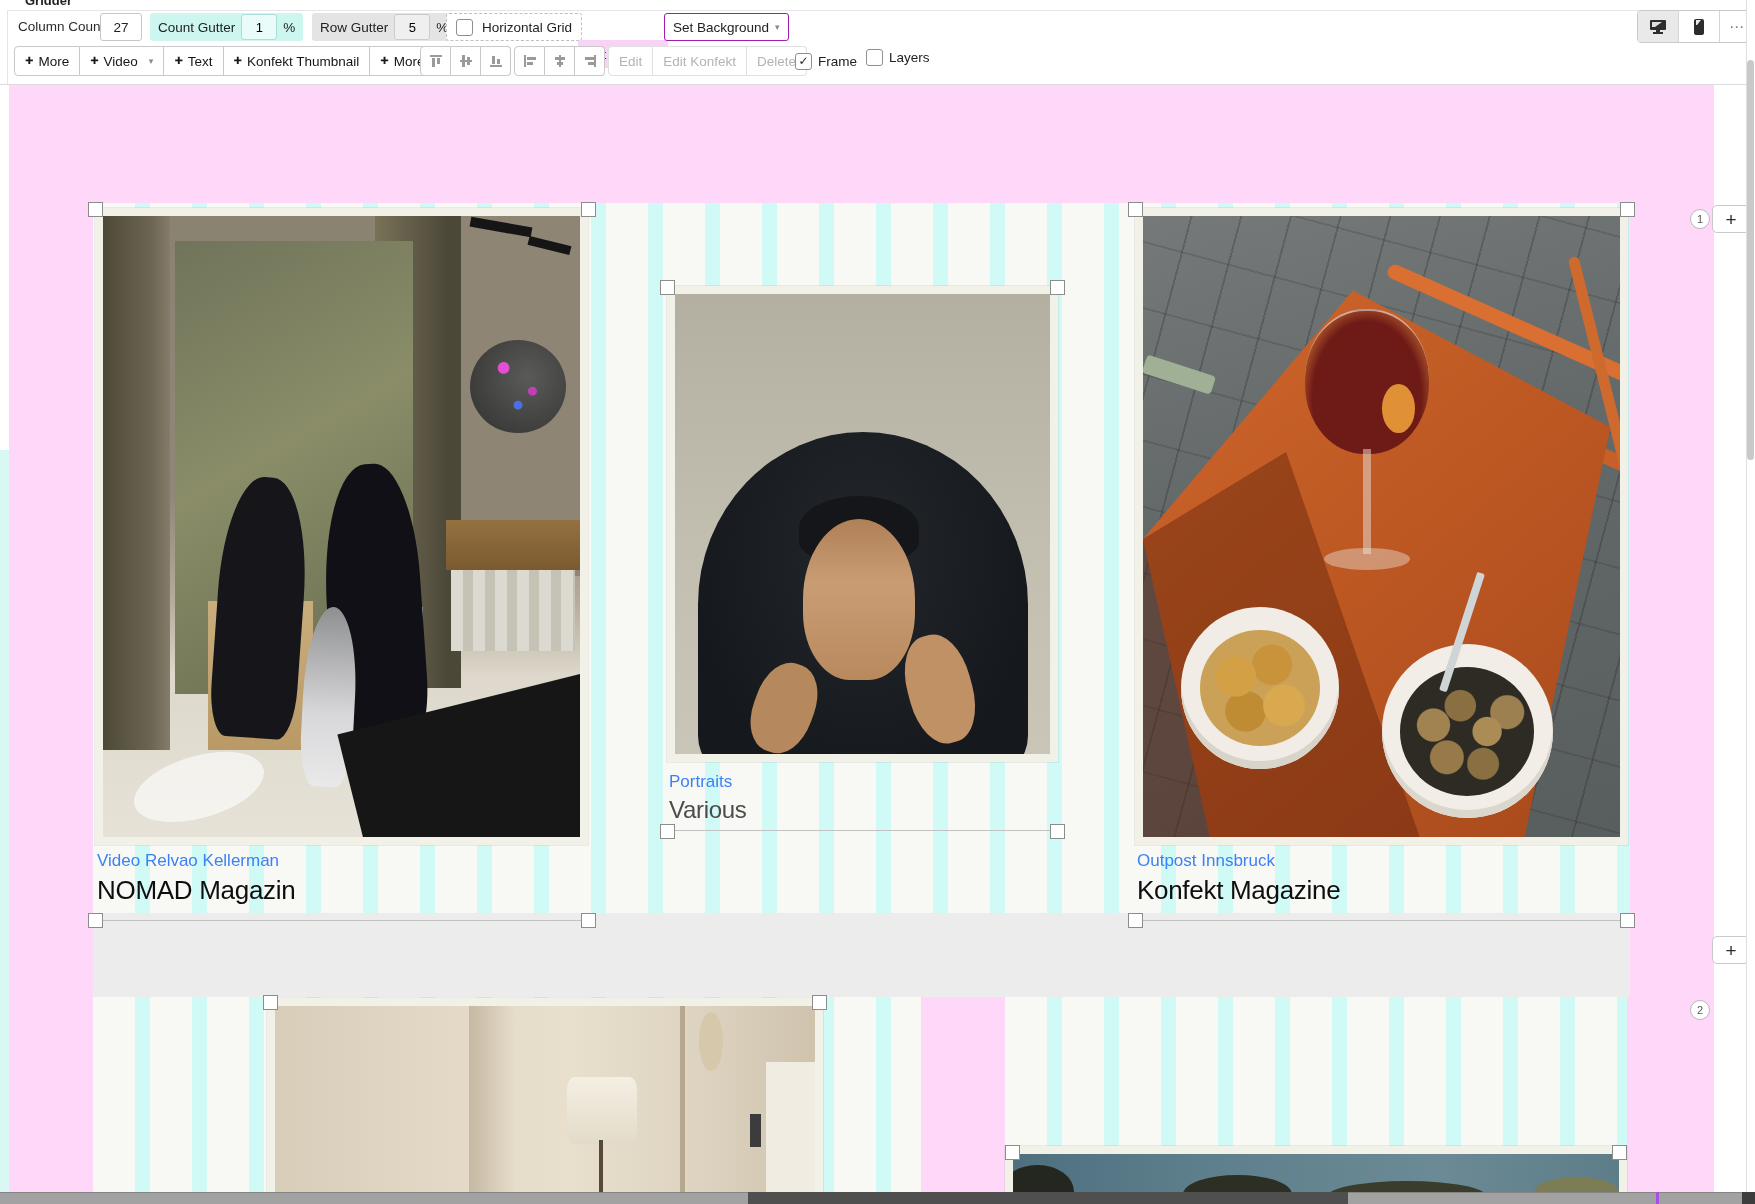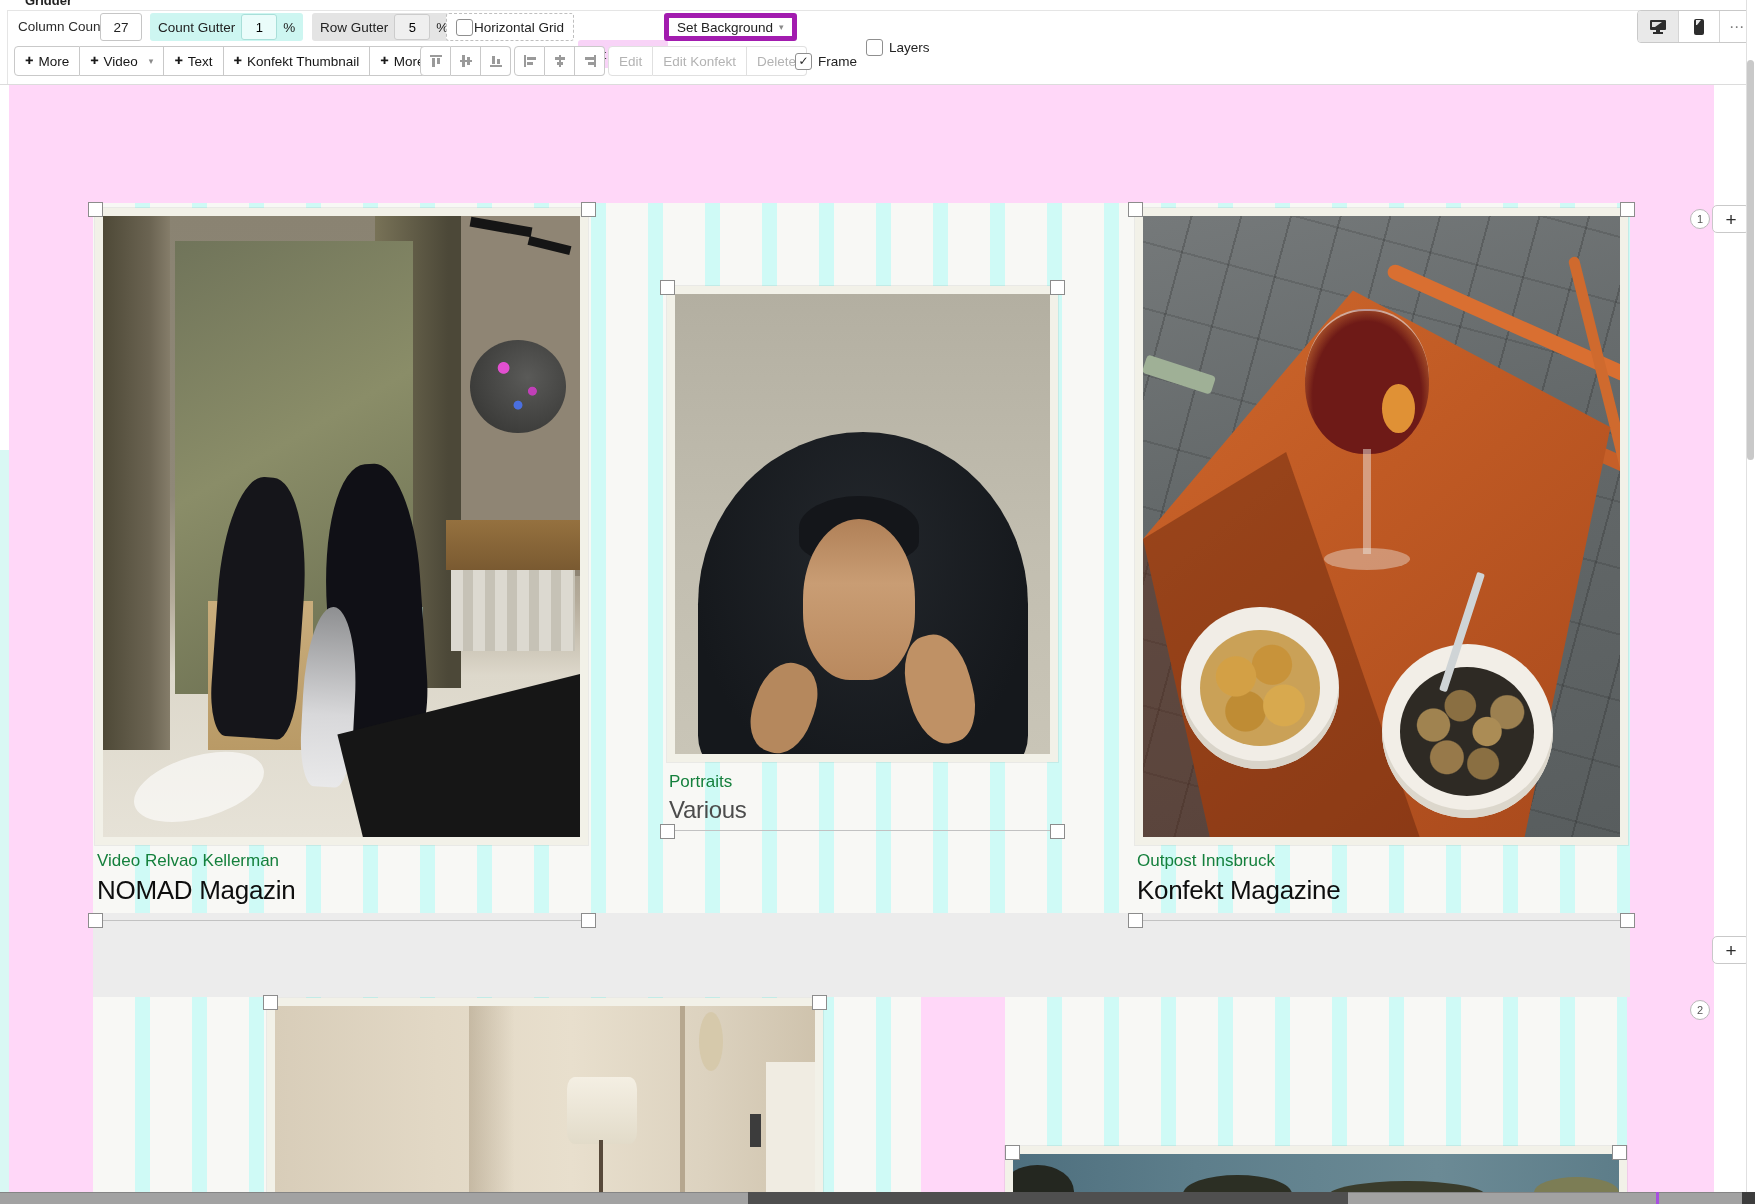--- a/index.html
+++ b/index.html
@@ -17,22 +17,22 @@
   .gridder{left:25px;top:-7px;font-size:13px;font-weight:700;color:#222;}
   .tb-label{font-size:13.5px;color:#2b2b2b;line-height:30px;white-space:nowrap;}
   .tb-input{height:28px;border:1px solid #c6c6c6;border-radius:3px;background:#fff;text-align:center;font-size:13.5px;color:#222;font-family:inherit;padding:0;}
   .chip{height:28px;border-radius:3px;display:flex;align-items:center;padding:0 8px;font-size:13.5px;color:#222;white-space:nowrap;}
   .chip .mini{width:30px;height:22px;border-radius:3px;margin:0 6px;text-align:center;font-size:13px;font-family:inherit;}
   .chip-cyan{background:#cdf6f1;}
   .chip-cyan .mini{background:#eafcfa;border:1px solid #a9dfd9;}
   .chip-gray{background:#e4e4e4;}
   .chip-gray .mini{background:#efefef;border:1px solid #cccccc;}
   .chip-pink{background:#f8d3f7;}
-  .chip-white{background:#fff;border:5px solid #a21caf;}
-  .dashed-box{height:28px;border:1px dashed #bfbfbf;border-radius:3px;display:flex;align-items:center;padding:0 9px;gap:1px;font-size:13.5px;color:#222;background:#fff;white-space:nowrap;}
+  .chip-white{background:#fff;border:1px solid #a21caf;}
+  .dashed-box{height:28px;border:1px dashed #bfbfbf;border-radius:3px;display:flex;align-items:center;padding:0 9px;gap:9px;font-size:13.5px;color:#222;background:#fff;white-space:nowrap;}
   .caret{font-size:9px;color:#8a8a8a;margin-left:6px;}
   .checkbox{width:15px;height:15px;border:1px solid #8f8f8f;border-radius:3px;background:#fff;display:inline-flex;align-items:center;justify-content:center;font-size:12px;color:#222;flex:0 0 auto;}
   .btn-group{display:flex;height:30px;}
   .btn-group .btn{border:1px solid #c9c9c9;border-left:none;background:#fff;display:flex;align-items:center;padding:0 10px;font-size:13.5px;color:#161616;white-space:nowrap;gap:5px;}
   .btn-group .btn:first-child{border-left:1px solid #c9c9c9;border-radius:4px 0 0 4px;}
   .btn-group .btn:last-child{border-radius:0 4px 4px 0;}
   .btn-group.disabled .btn{color:#b3b3b3;border-color:#e0e0e0;}
   .plus-glyph{font-size:10px;line-height:1;color:#1a1a1a;}
   .icon-btn{width:29px;display:flex;align-items:center;justify-content:center;padding:0 !important;}
   .check-row{display:flex;align-items:center;gap:6px;font-size:13.5px;color:#222;height:30px;}
@@ -48,21 +48,21 @@
   .left-sliver{left:0;top:450px;width:9px;height:742px;background:#d9f8f4;}
   .stripes{background:repeating-linear-gradient(90deg,#f8f8f5 0 42px,#cffaf6 42px 57px);}
   .band1{left:93px;top:203px;width:1537px;height:710px;}
   .gray-strip{left:93px;top:913px;width:1537px;height:84px;background:#ececec;}
   .band2l{left:93px;top:997px;width:828px;height:195px;}
   .band2r{left:1005px;top:997px;width:622px;height:195px;}
 
   .frame{background:#f2f1e8;box-shadow:0 0 0 1px rgba(0,0,0,0.06);}
   .photo{position:absolute;left:8px;top:8px;overflow:hidden;}
   .shape{position:absolute;}
-  .byline{font-size:17px;color:#15803d;line-height:1.2;white-space:nowrap;}
+  .byline{font-size:17px;color:#3b82f6;line-height:1.2;white-space:nowrap;}
   .title{font-size:26px;color:#0e0e0e;line-height:1.15;letter-spacing:-0.3px;white-space:nowrap;}
   .cap-border{height:1px;background:#c2c2c2;}
   .handle{width:15px;height:15px;background:#fff;border:1px solid #8c8c8c;z-index:30;}
 
   .badge{width:20px;height:20px;border-radius:50%;background:#fff;border:1px solid #b9b9b9;display:flex;align-items:center;justify-content:center;font-size:11px;color:#555;z-index:35;}
   .add-section{width:38px;height:28px;background:#fff;border:1px solid #c9c9c9;border-radius:5px;display:flex;align-items:center;justify-content:center;font-size:19px;color:#2e2e2e;z-index:35;line-height:1;}
 
   
   .vscroll-track{left:1746px;top:0;width:9px;height:1204px;border-left:1px solid #e0e0e0;background:#fff;z-index:50;}
   .vscroll-thumb{left:1747px;top:60px;width:7px;height:400px;background:#c9c9c9;border-radius:4px;z-index:51;}
@@ -229,21 +229,21 @@
         <span>Delete</span>
       </div>
   </div>
 
   <div class="abs check-row" style="left:795px;top:46px;">
     <span class="checkbox">
         <span>✓</span>
       </span>
     <span>Frame</span>
   </div>
-  <div class="abs check-row" style="left:866px;top:32px;">
+  <div class="abs check-row" style="left:866px;top:42px;">
     <span class="checkbox"></span>
     <span>Layers</span>
   </div>
 </div>
 
 <div class="abs pink-field"></div>
 <div class="abs left-sliver"></div>
 
 <div class="abs stripes band1"></div>
 <div class="abs gray-strip"></div>

